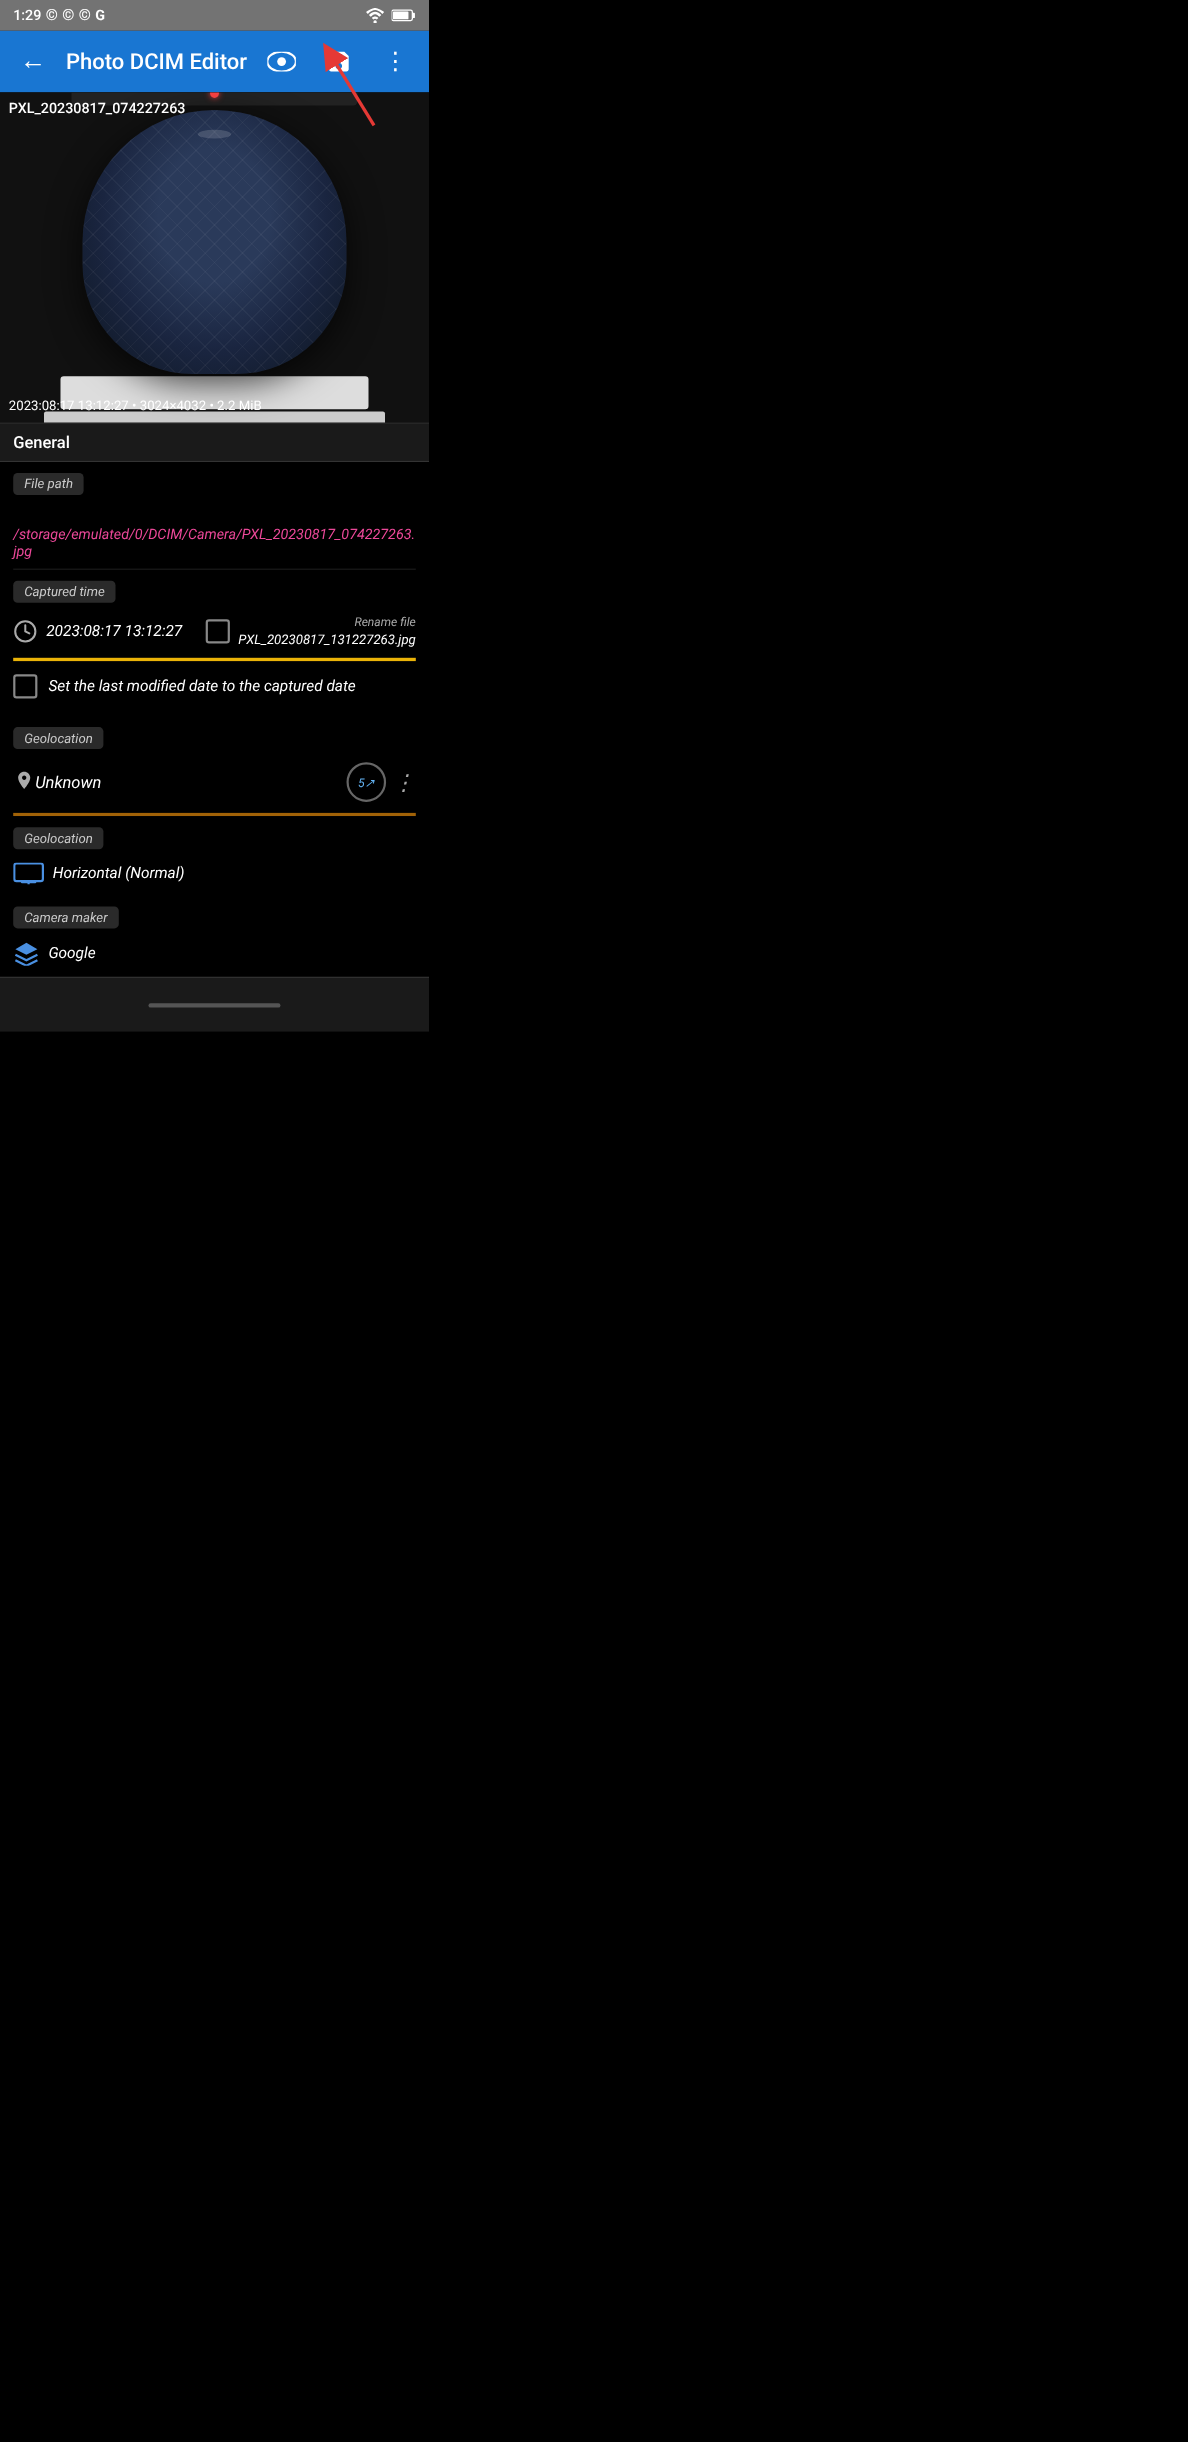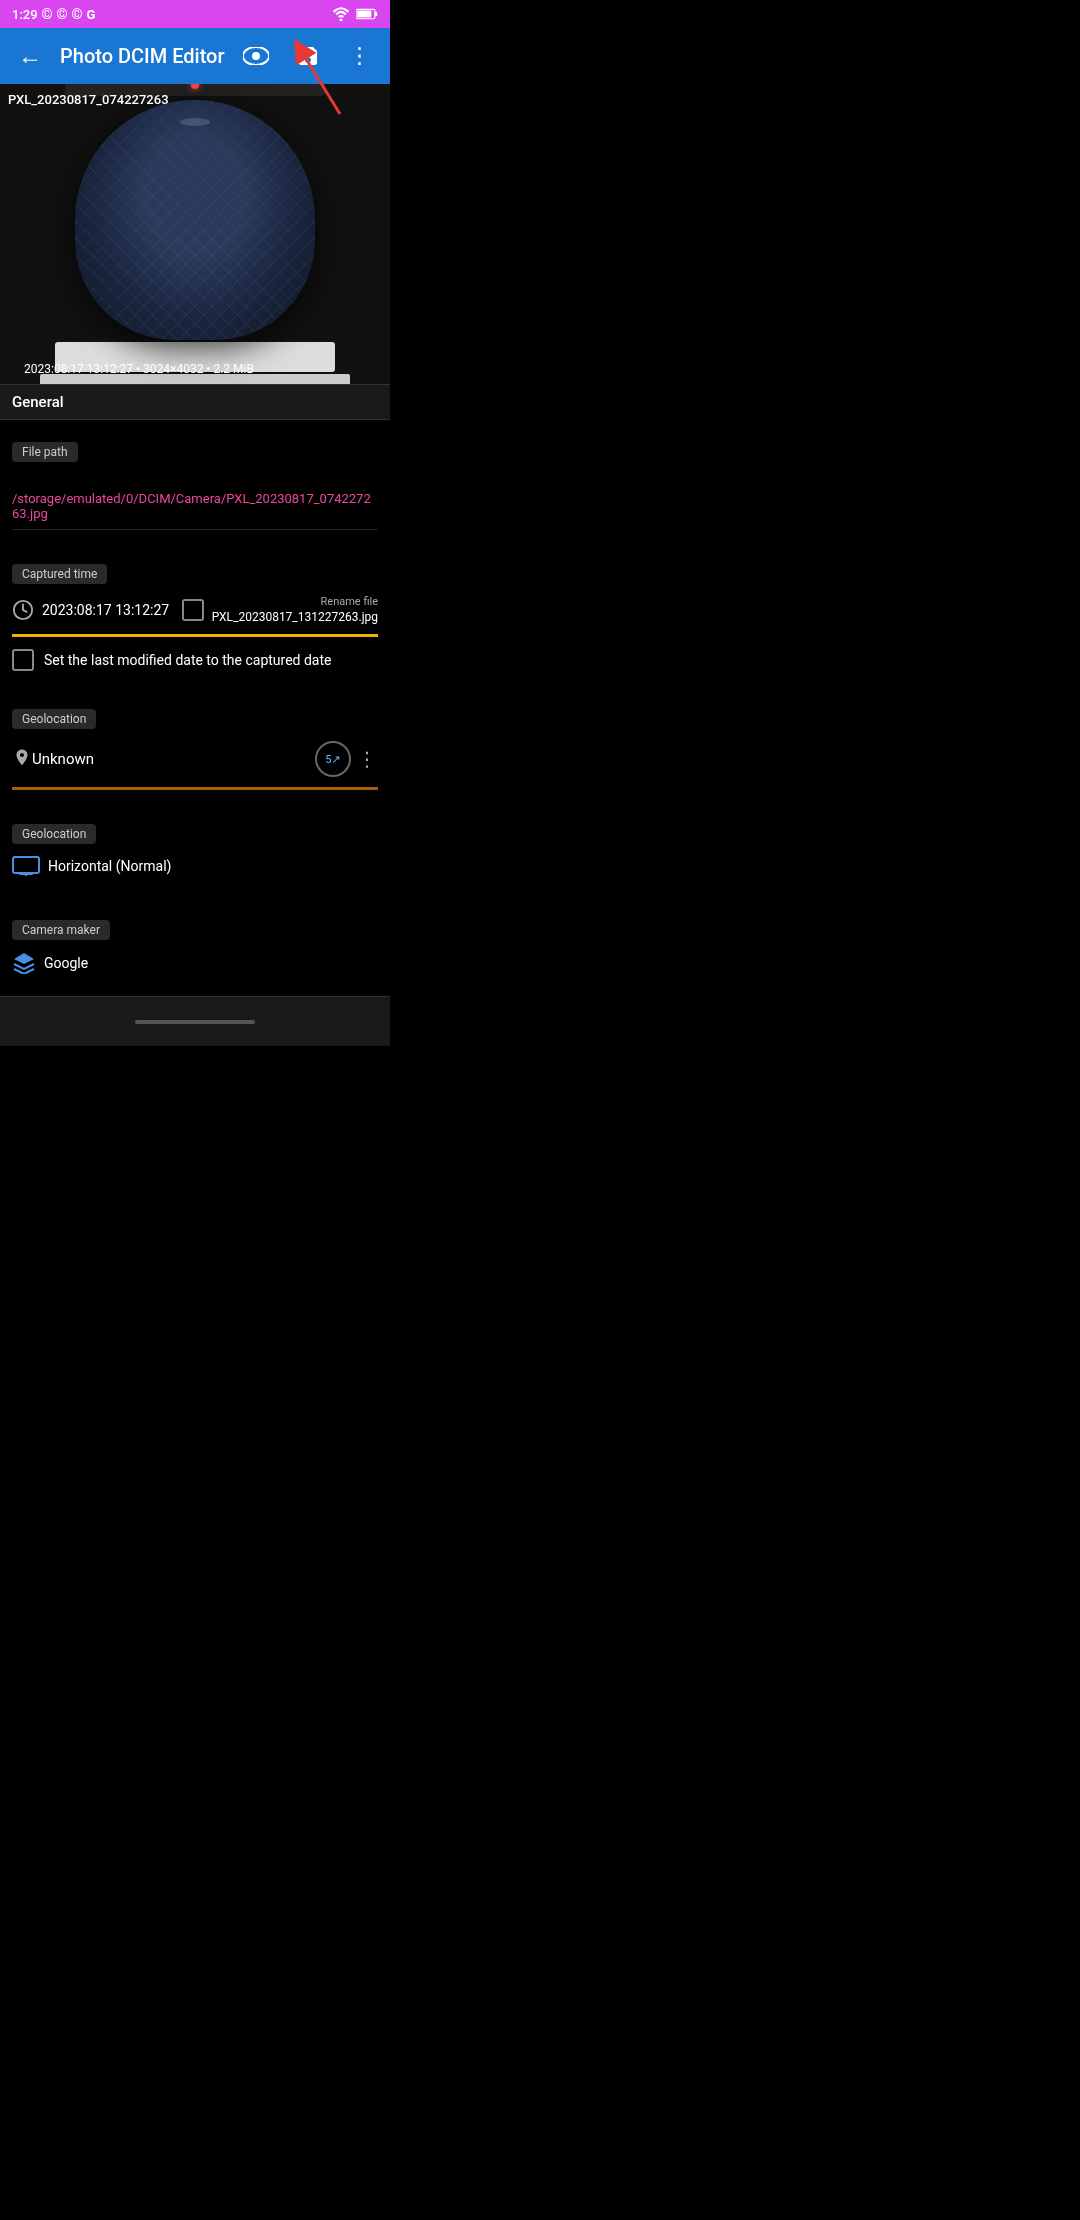--- a/index.html
+++ b/index.html
@@ -8,21 +8,21 @@
       width: 390px;
       min-height: 800px;
       background: #000;
       font-family: 'Roboto', Arial, sans-serif;
       color: #fff;
       overflow-x: hidden;
     }
 
     
     .status-bar {
-      background: #d946ef;
+      background: #737373;
       height: 28px;
       display: flex;
       align-items: center;
       justify-content: space-between;
       padding: 0 12px;
       font-size: 13px;
       font-weight: 500;
     }
     .status-bar-left { display: flex; align-items: center; gap: 4px; }
     .status-bar-right { display: flex; align-items: center; gap: 6px; }
@@ -96,40 +96,41 @@
       position: absolute;
       inset: 0;
       border-radius: inherit;
       background-image:
         repeating-linear-gradient(45deg, rgba(255,255,255,0.04) 0px, rgba(255,255,255,0.04) 1px, transparent 1px, transparent 12px),
         repeating-linear-gradient(-45deg, rgba(255,255,255,0.04) 0px, rgba(255,255,255,0.04) 1px, transparent 1px, transparent 12px);
     }
     .image-meta {
       position: absolute;
       bottom: 8px;
-      left: 24px;
+      left: 8px;
       color: #fff;
       font-size: 12px;
       z-index: 2;
     }
 
     
     .section-label {
       background: #1a1a1a;
       padding: 8px 12px;
       font-size: 15px;
       font-weight: 500;
       color: #fff;
       border-top: 1px solid #333;
       border-bottom: 1px solid #333;
     }
 
     .field-group {
       background: #000;
-      padding: 12px 12px;
+      padding: 0 12px;
+      font-style: italic;
     }
 
     .field-tag {
       display: inline-block;
       background: #2a2a2a;
       color: #ccc;
       font-size: 12px;
       padding: 3px 10px;
       border-radius: 4px;
       margin-top: 10px;

